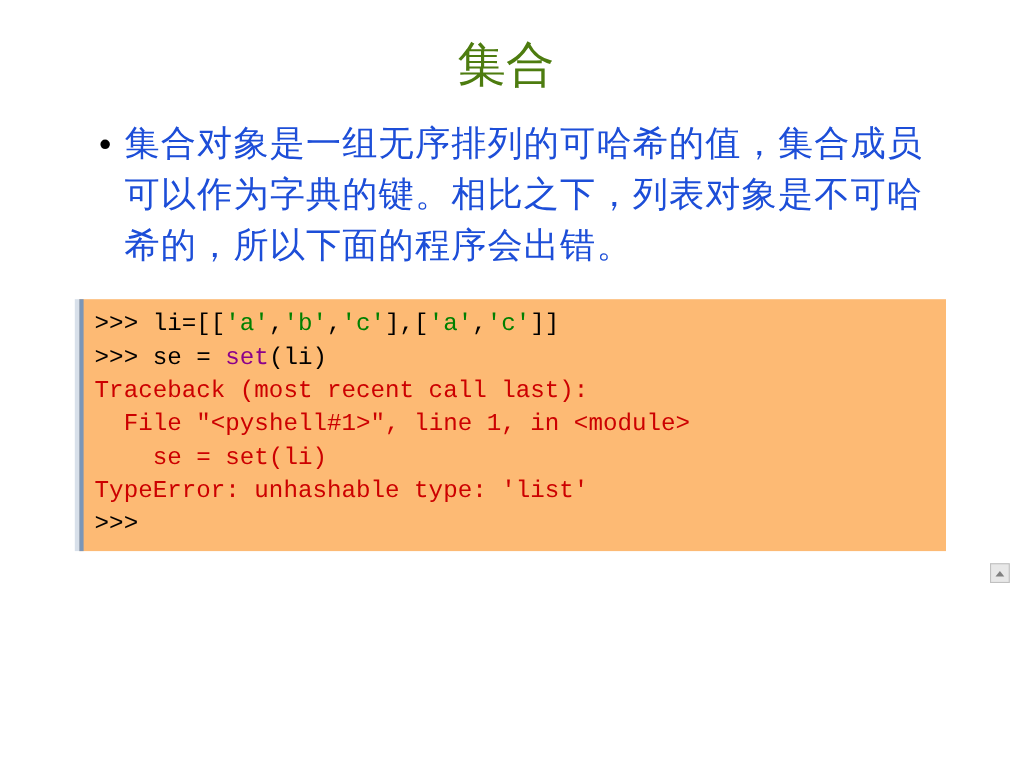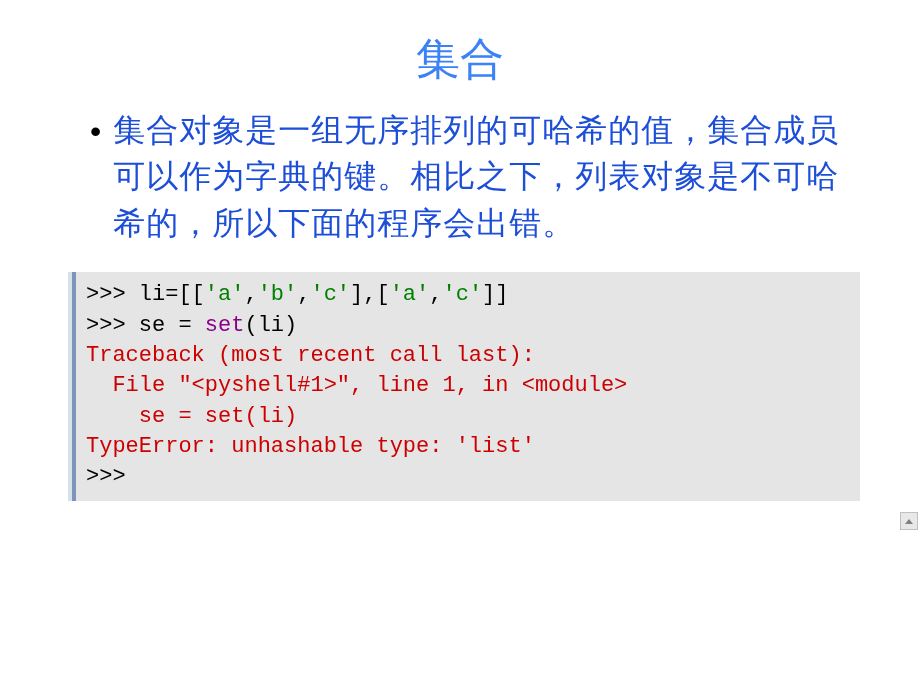--- a/index.html
+++ b/index.html
@@ -15,21 +15,21 @@
       position: relative;
       overflow: hidden;
     }
     .slide {
       padding: 20px 60px 20px 60px;
     }
     .title {
       font-size: 44px;
       font-weight: normal;
       text-align: center;
-      color: #3b82f6;
+      color: #4d7c0f;
       margin-top: 10px;
       margin-bottom: 18px;
     }
     .bullet-container {
       display: flex;
       align-items: flex-start;
       padding-left: 30px;
     }
     .bullet-marker {
       font-size: 32px;
@@ -42,21 +42,21 @@
       font-size: 32px;
       color: #1d4ed8;
       line-height: 1.45;
       letter-spacing: 1px;
     }
     .code-block {
       margin-top: 26px;
       margin-left: 12px;
       margin-right: 0;
       border-left: 4px solid #7b96b8;
-      background: #e5e5e5;
+      background: #fdba74;
       padding: 8px 0 8px 10px;
       font-family: "Courier New", monospace;
       font-size: 22px;
       line-height: 1.38;
       white-space: pre;
       position: relative;
     }
     .code-block::before {
       content: "";
       position: absolute;

